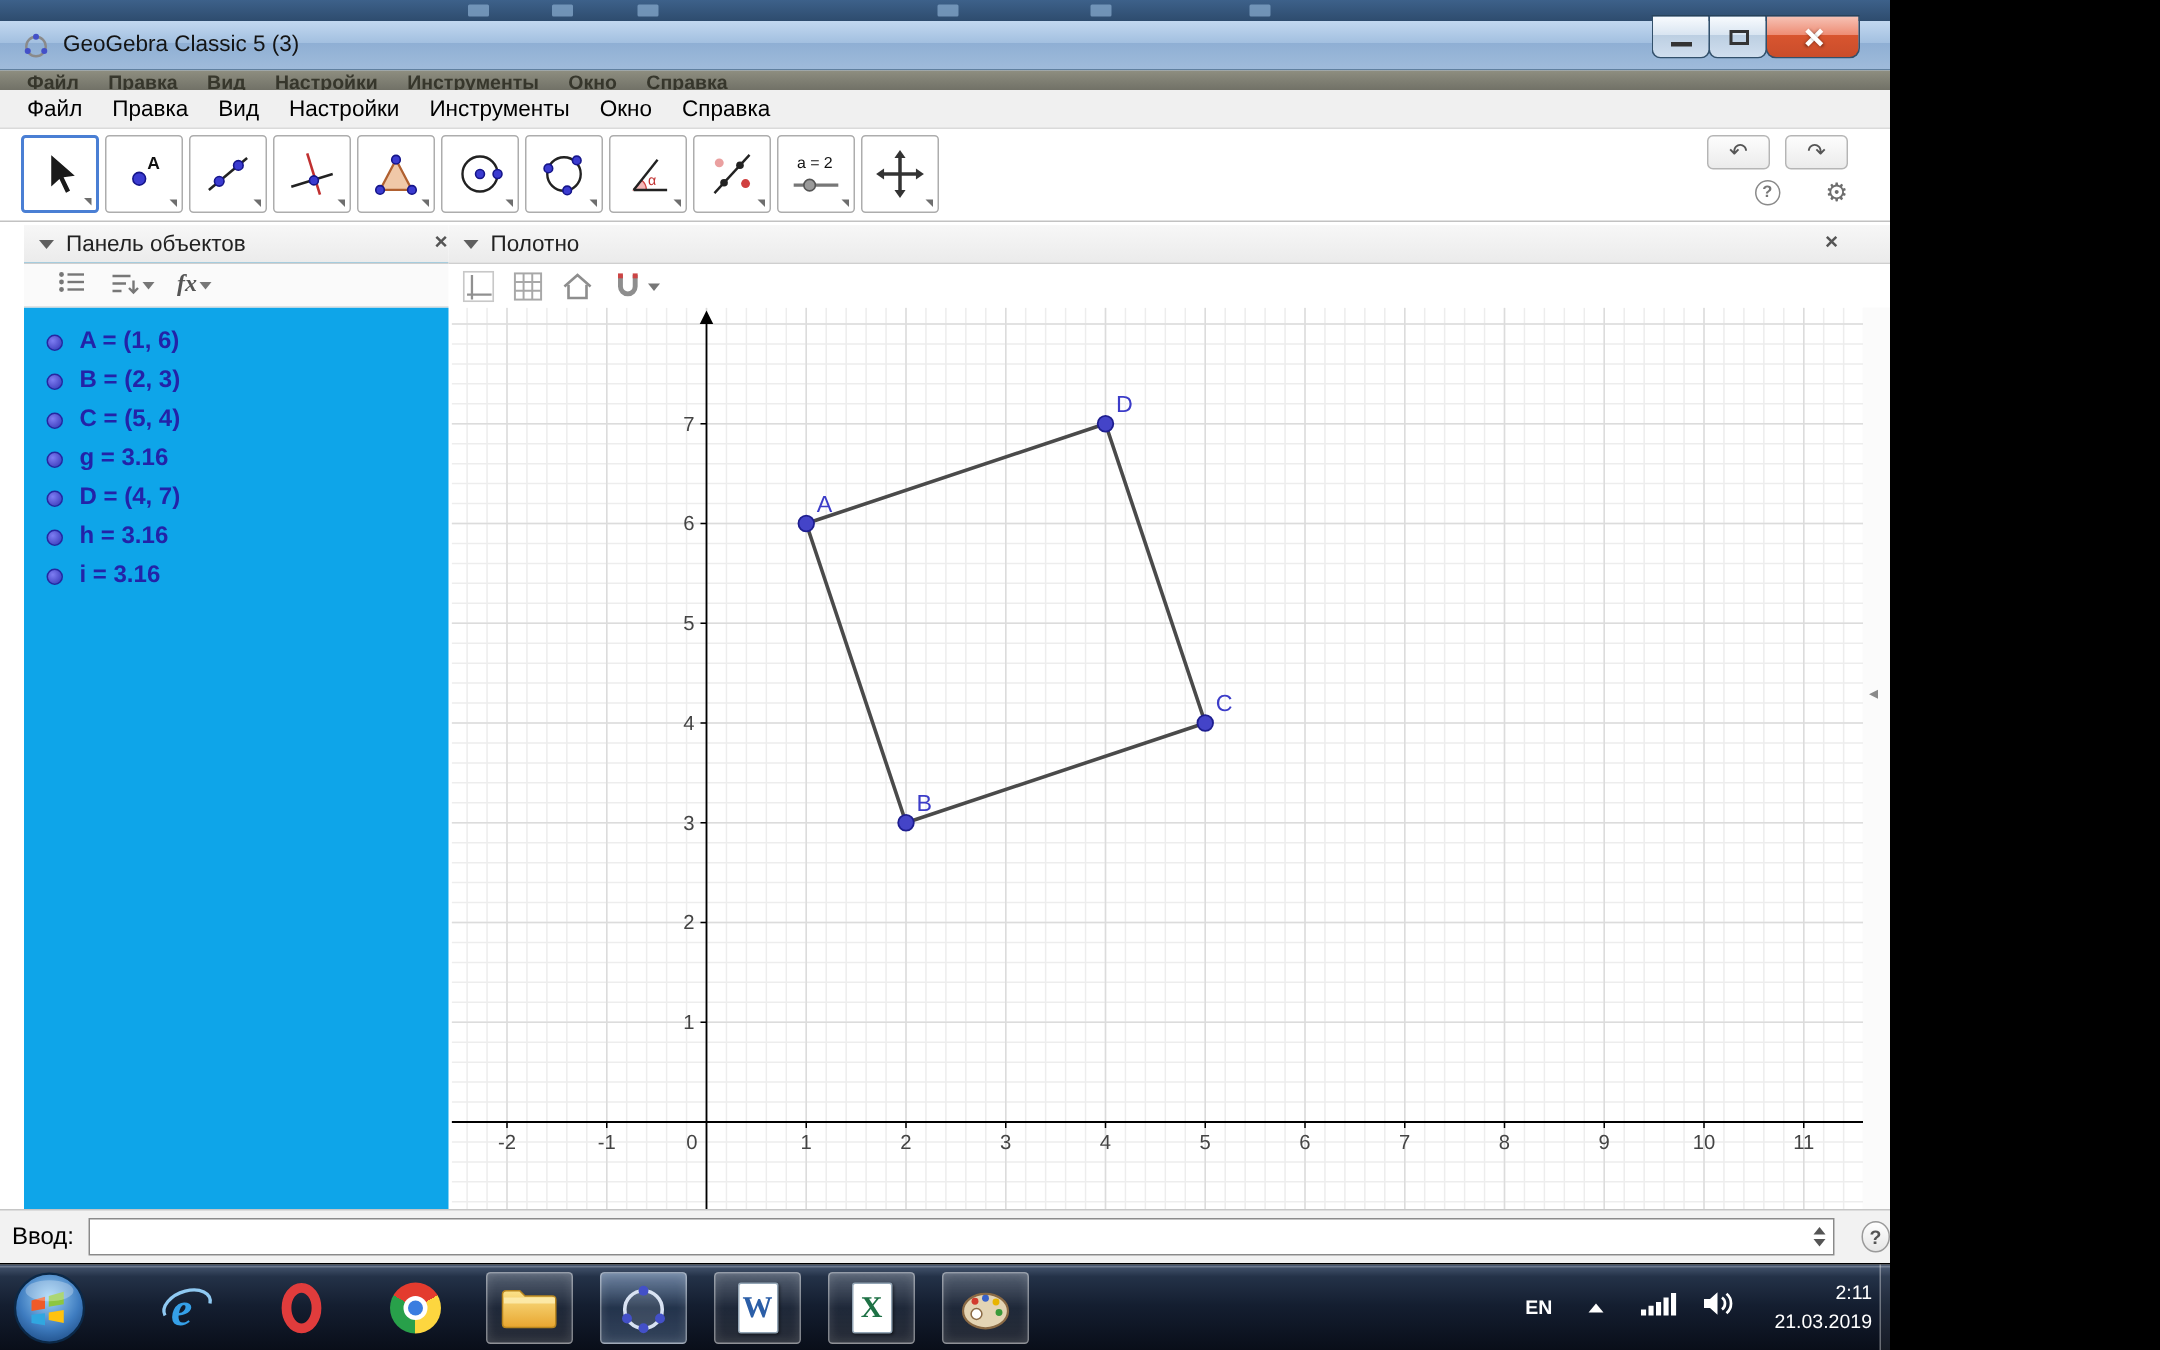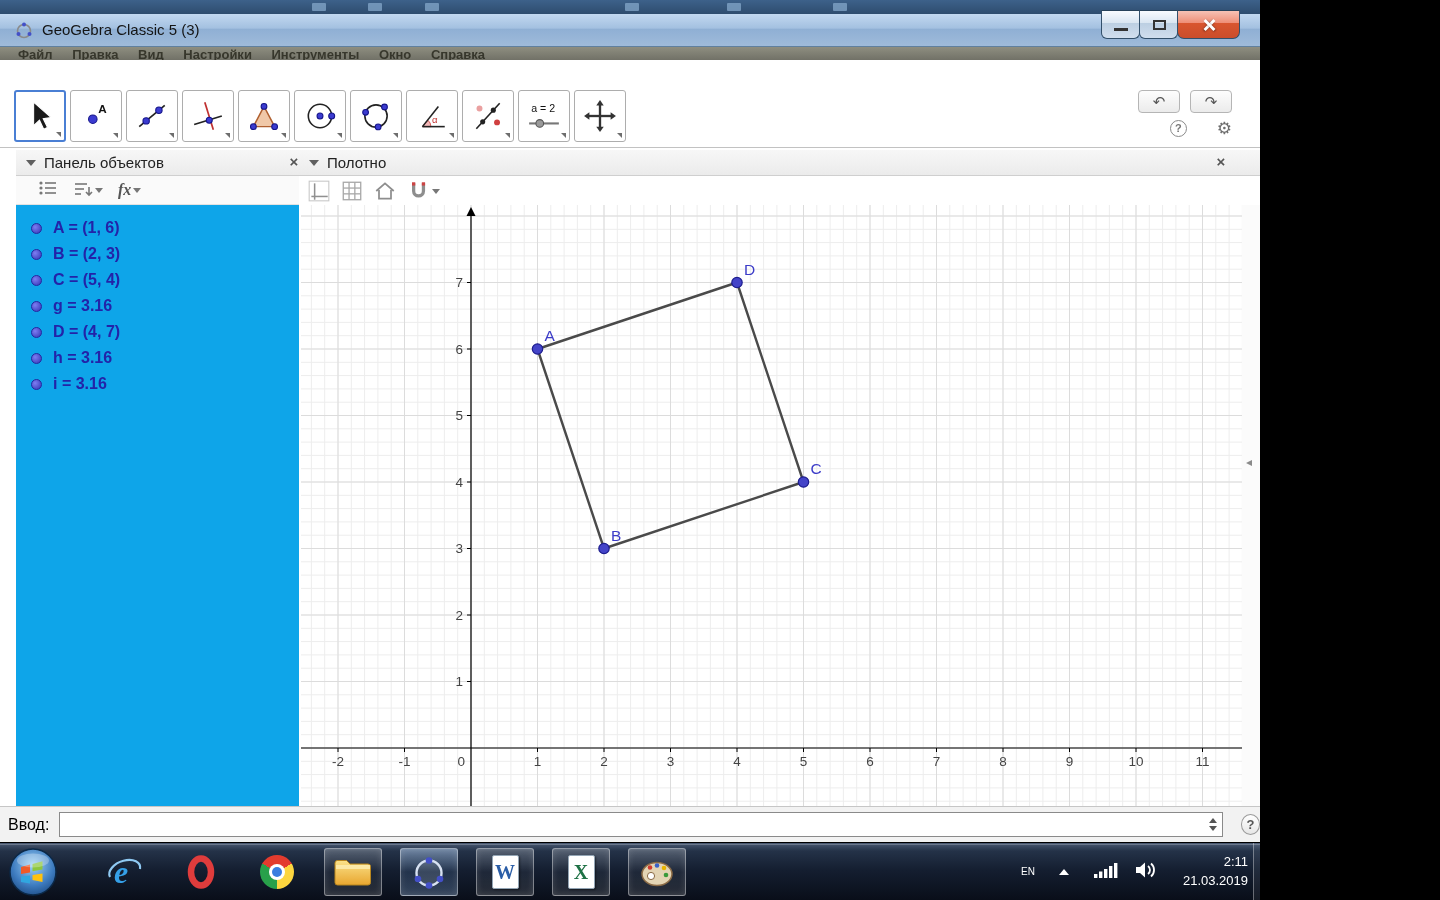--- a/index.html
+++ b/index.html
@@ -108,21 +108,21 @@
     box-shadow:inset 0 0 7px rgba(255,255,255,.14); }
   .tbtn.active { background:linear-gradient(rgba(188,218,255,.48),rgba(120,170,230,.16) 50%,rgba(150,190,240,.30)); }
   .chrome-ic { width:34px; height:34px; border-radius:50%; position:relative;
     background:conic-gradient(from 0deg,#e33b2e 0 60deg,#fdd63f 60deg 180deg,#28a04a 180deg 300deg,#e33b2e 300deg 360deg); }
   .chrome-center { position:absolute; left:50%; top:50%; width:16px; height:16px; margin:-8px; border-radius:50%; background:#fff; }
   .chrome-center::after { content:""; position:absolute; left:3px; top:3px; width:10px; height:10px; border-radius:50%; background:#3a7de0; }
   .doc { width:27px; height:34px; background:#fff; border:1px solid #93a5b5; border-radius:2px;
     display:flex; align-items:center; justify-content:center; box-shadow:1px 1px 2px rgba(0,0,0,.45); }
   .doc span { font-size:20px; font-weight:bold; font-family:"Liberation Serif", serif; }
   .tray { position:absolute; right:12px; top:0; height:100%; display:flex; align-items:center; gap:16px; color:#fff; }
-  .tray-lang { font-size:10px; font-weight:normal; }
+  .tray-lang { font-size:13px; font-weight:bold; }
   .tray-chevron { width:0; height:0; border-left:5px solid transparent; border-right:5px solid transparent;
     border-bottom:6px solid #fff; margin:0 8px; }
   .clock { text-align:right; line-height:1.4; font-size:13px; padding-left:8px; }
   .sdesk { position:absolute; right:0; top:0; width:7px; height:100%;
     border-left:1px solid rgba(255,255,255,.35); background:rgba(255,255,255,.06); }
 </style>
 </head>
 <body>
 
 <div class="screen">
@@ -154,20 +154,29 @@
     <div class="wbtn maxb">
         <span class="max-glyph"></span>
       </div>
     <div class="wbtn closeb">
         <span class="x-glyph"></span>
       </div>
   </div>
 
   <div class="ghoststrip">Файл Правка Вид Настройки Инструменты Окно Справка</div>
 
+  <div class="menubar" id="menu-bar">
+      <span class="menu-item">Файл</span>
+      <span class="menu-item">Правка</span>
+      <span class="menu-item">Вид</span>
+      <span class="menu-item">Настройки</span>
+      <span class="menu-item">Инструменты</span>
+      <span class="menu-item">Окно</span>
+      <span class="menu-item">Справка</span>
+    </div>
 
   <div class="toolbar">
     <div class="tools">
 
       <div class="tool selected">
         <svg width="34" height="34" viewBox="0 0 32 32">
           <path d="M10 3 L10 25 L15.5 20 L19.5 28.5 L23 26.7 L19 18.5 L26.5 17.5 Z" fill="#1a1a1a" stroke="#fff" stroke-width="1"></path>
         </svg>
         <span class="dd"></span>
       </div>

